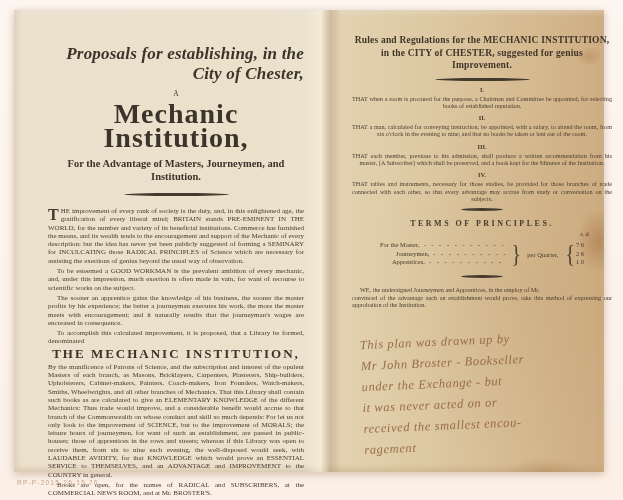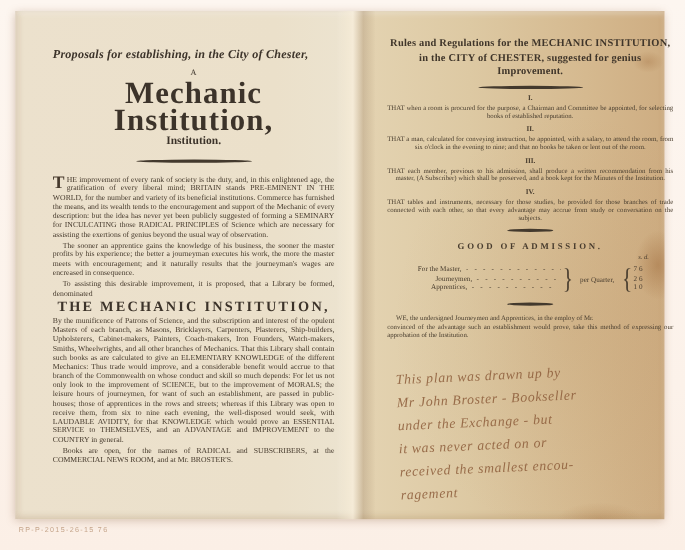--- a/index.html
+++ b/index.html
@@ -31,21 +31,21 @@
     position:absolute;inset:0;pointer-events:none;
     background:linear-gradient(90deg,transparent 49.5%,rgba(255,247,232,.55) 52%,
                rgba(120,85,50,.22) 53.6%,transparent 55.5%);
   }
   .swell{margin:10px auto 0;height:3px;background:#43392d;border-radius:50%;}
   .swell-lg{width:105px;}
   .swell-md{width:95px;margin-top:6px;}
   .swell-sm{width:42px;margin-top:6px;}
   
   .lp{position:absolute;left:34px;top:30px;width:256px;color:#3c332a;}
-  .lp-kicker{font-style:italic;font-weight:bold;font-size:11px;text-align:left;margin-top:4px;letter-spacing:.2px;}
+  .lp-kicker{font-style:italic;font-weight:bold;font-size:17px;text-align:right;margin-top:4px;letter-spacing:.2px;}
   .lp-article{font-size:7.5px;text-align:center;margin-top:5px;}
   .lp-title{font-size:28px;line-height:24px;font-weight:bold;text-align:center;margin-top:4px;letter-spacing:1px;}
   .lp-subtitle{font-size:10.5px;line-height:13px;font-weight:bold;text-align:center;}
   .lp-subtitle.first-sub{margin-top:7px;}
   .bodytext{font-size:7px;line-height:8.3px;text-align:justify;margin:2px 0 0;color:#45392c;}
   .bodytext.first{margin-top:11px;}
   .ind{text-indent:9px;}
   .dropcap{float:left;font-size:16px;line-height:15px;font-weight:bold;margin:0 2px 0 0;}
   .lp-h2{font-size:13px;line-height:15px;font-weight:bold;text-align:center;letter-spacing:2px;margin:0 0 2px;}
   
@@ -85,26 +85,28 @@
 
 <div class="scan">
   <div class="paper">
     <div class="stains"></div>
     <div class="crease"></div>
 
     <div class="lp">
       <div class="lp-kicker">Proposals for establishing, in the City of Chester,</div>
       <div class="lp-article">A</div>
       <div class="lp-title">Mechanic Institution,</div>
+      <div class="lp-subtitle first-sub">For the Advantage of Masters, Journeymen, and</div>
       <div class="lp-subtitle">Institution.</div>
       <div class="swell swell-lg"></div>
 
       <p class="bodytext first"><span class="dropcap">T</span><span>HE improvement of every rank of society is the duty, and, in this enlightened age, the gratification of every liberal mind; BRITAIN stands PRE-EMINENT IN THE WORLD, for the number and variety of its beneficial institutions.  Commerce has furnished the means, and its wealth tends to the encouragement and support of the Mechanic of every description: but the idea has never yet been publicly suggested of forming a SEMINARY for INCULCATING those RADICAL PRINCIPLES of Science which are necessary for assisting the exertions of genius beyond the usual way of observation.</span></p>
+      <p class="bodytext ind">To be esteemed a GOOD WORKMAN is the prevalent ambition of every mechanic, and, under this impression, much exertion is often made in vain, for want of recourse to scientific works on the subject.</p>
       <p class="bodytext ind">The sooner an apprentice gains the knowledge of his business, the sooner the master profits by his experience; the better a journeyman executes his work, the more the master meets with encouragement; and it naturally results that the journeyman's wages are encreased in consequence.</p>
-      <p class="bodytext ind">To assisting this desirable improvement, it is proposed, that a Library be formed, denominated</p>
+      <p class="bodytext ind">To accomplish this calculated improvement, it is proposed, that a Library be formed, denominated</p>
       <div class="lp-h2">THE MECHANIC INSTITUTION,</div>
       <p class="bodytext">By the munificence of Patrons of Science, and the subscription and interest of the opulent Masters of each branch, as Masons, Bricklayers, Carpenters, Plasterers, Ship-builders, Upholsterers, Cabinet-makers, Painters, Coach-makers, Iron Founders, Watch-makers, Smiths, Wheelwrights, and all other branches of Mechanics.  That this Library shall contain such books as are calculated to give an ELEMENTARY KNOWLEDGE of the different Mechanics: Thus trade would improve, and a considerable benefit would accrue to that branch of the Commonwealth on whose conduct and skill so much depends: For let us not only look to the improvement of SCIENCE, but to the improvement of MORALS; the leisure hours of journeymen, for want of such an establishment, are passed in public-houses; those of apprentices in the rows and streets; whereas if this Library was open to receive them, from six to nine each evening, the well-disposed would seek, with LAUDABLE AVIDITY, for that KNOWLEDGE which would prove an ESSENTIAL SERVICE to THEMSELVES, and an ADVANTAGE and IMPROVEMENT to the COUNTRY in general.</p>
       <p class="bodytext ind">Books are open, for the names of RADICAL and SUBSCRIBERS, at the COMMERCIAL NEWS ROOM, and at Mr. BROSTER'S.</p>
     </div>
 
     <div class="rp">
       <div class="rp-h1">Rules and Regulations for the MECHANIC INSTITUTION,</div>
       <div class="rp-h1">in the CITY of CHESTER, suggested for genius Improvement.</div>
       <div class="swell swell-md"></div>
 
@@ -119,21 +121,21 @@
       <div class="rule">
         <div class="rule-num">III.</div>
         <p class="rule-text">THAT each member, previous to his admission, shall produce a written recommendation from his master, (A Subscriber) which shall be preserved, and a book kept for the Minutes of the Institution.</p>
       </div>
       <div class="rule">
         <div class="rule-num">IV.</div>
         <p class="rule-text">THAT tables and instruments, necessary for those studies, be provided for those branches of trade connected with each other, so that every advantage may accrue from study or conversation on the subjects.</p>
       </div>
 
       <div class="swell swell-sm"></div>
-      <div class="terms-h">GOOD OF ADMISSION.</div>
+      <div class="terms-h">TERMS OF PRINCIPLES.</div>
 
       <div class="fee">
         <div class="fee-left">
           <div class="fee-row">
             <span class="fee-label">For the Master,</span>
             <span class="fee-leader">- - - - - - - - - - - -</span>
           </div>
           <div class="fee-row">
             <span class="fee-label">Journeymen,</span>
             <span class="fee-leader">- - - - - - - - - -</span>

